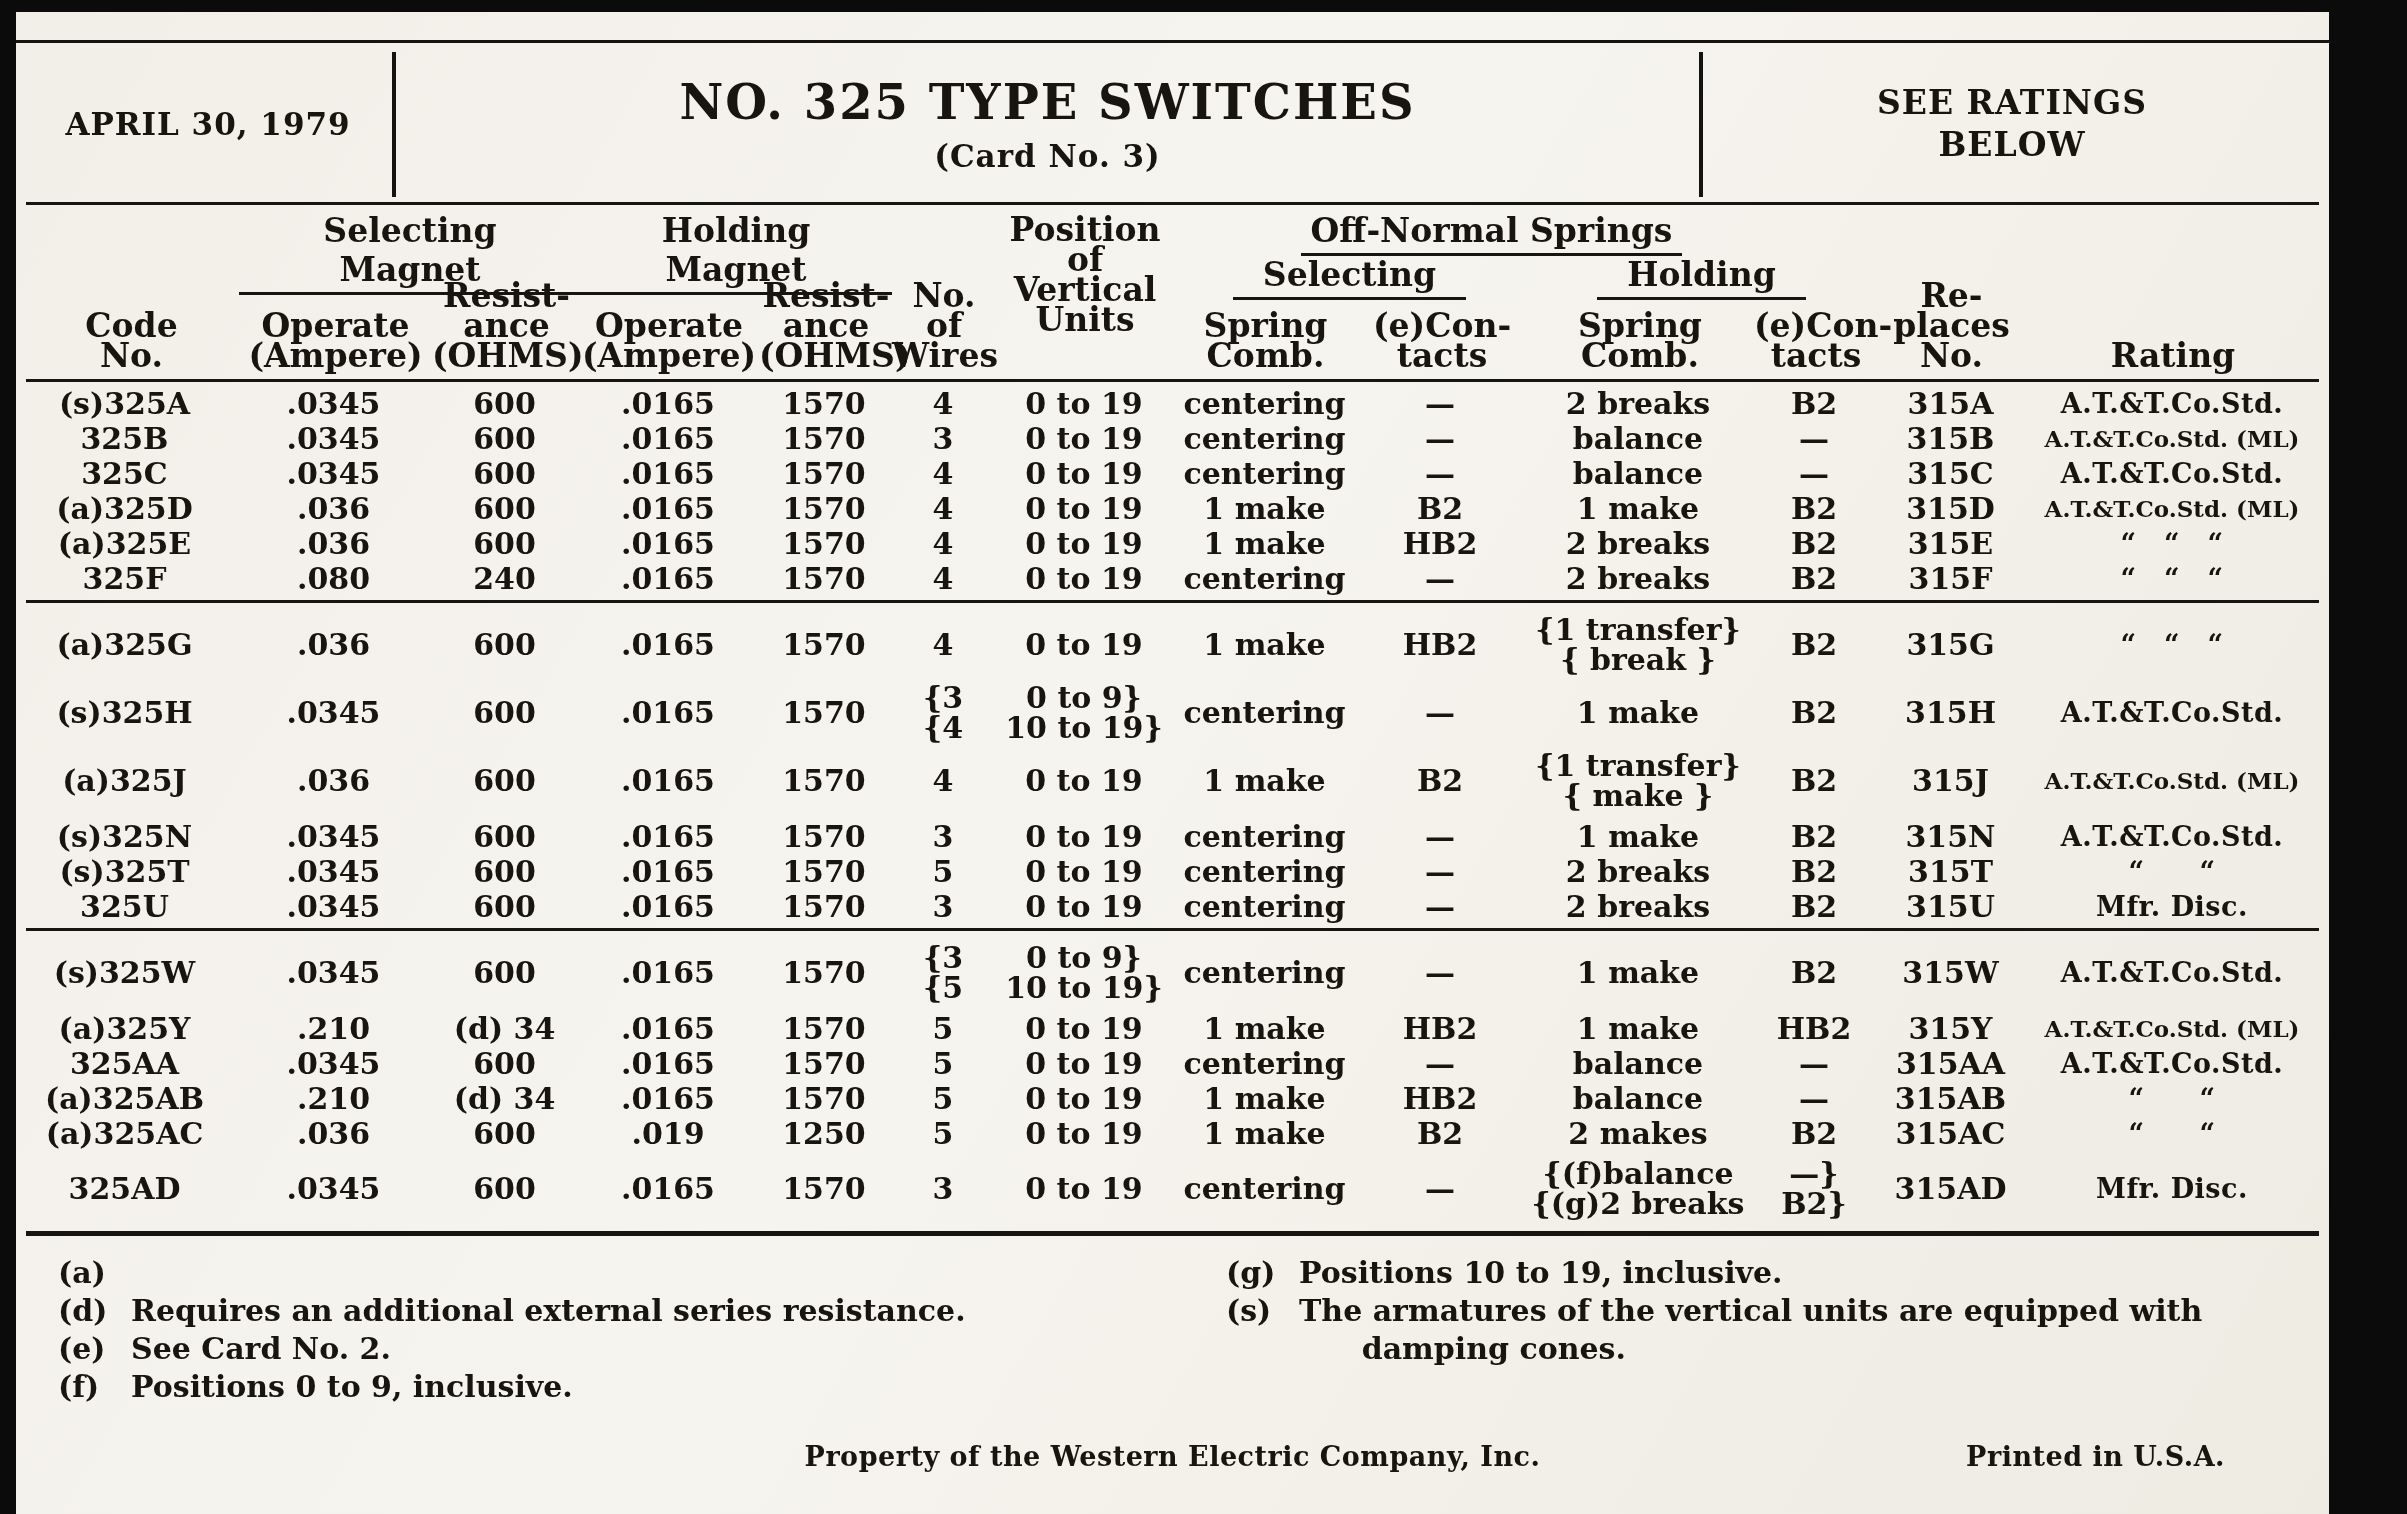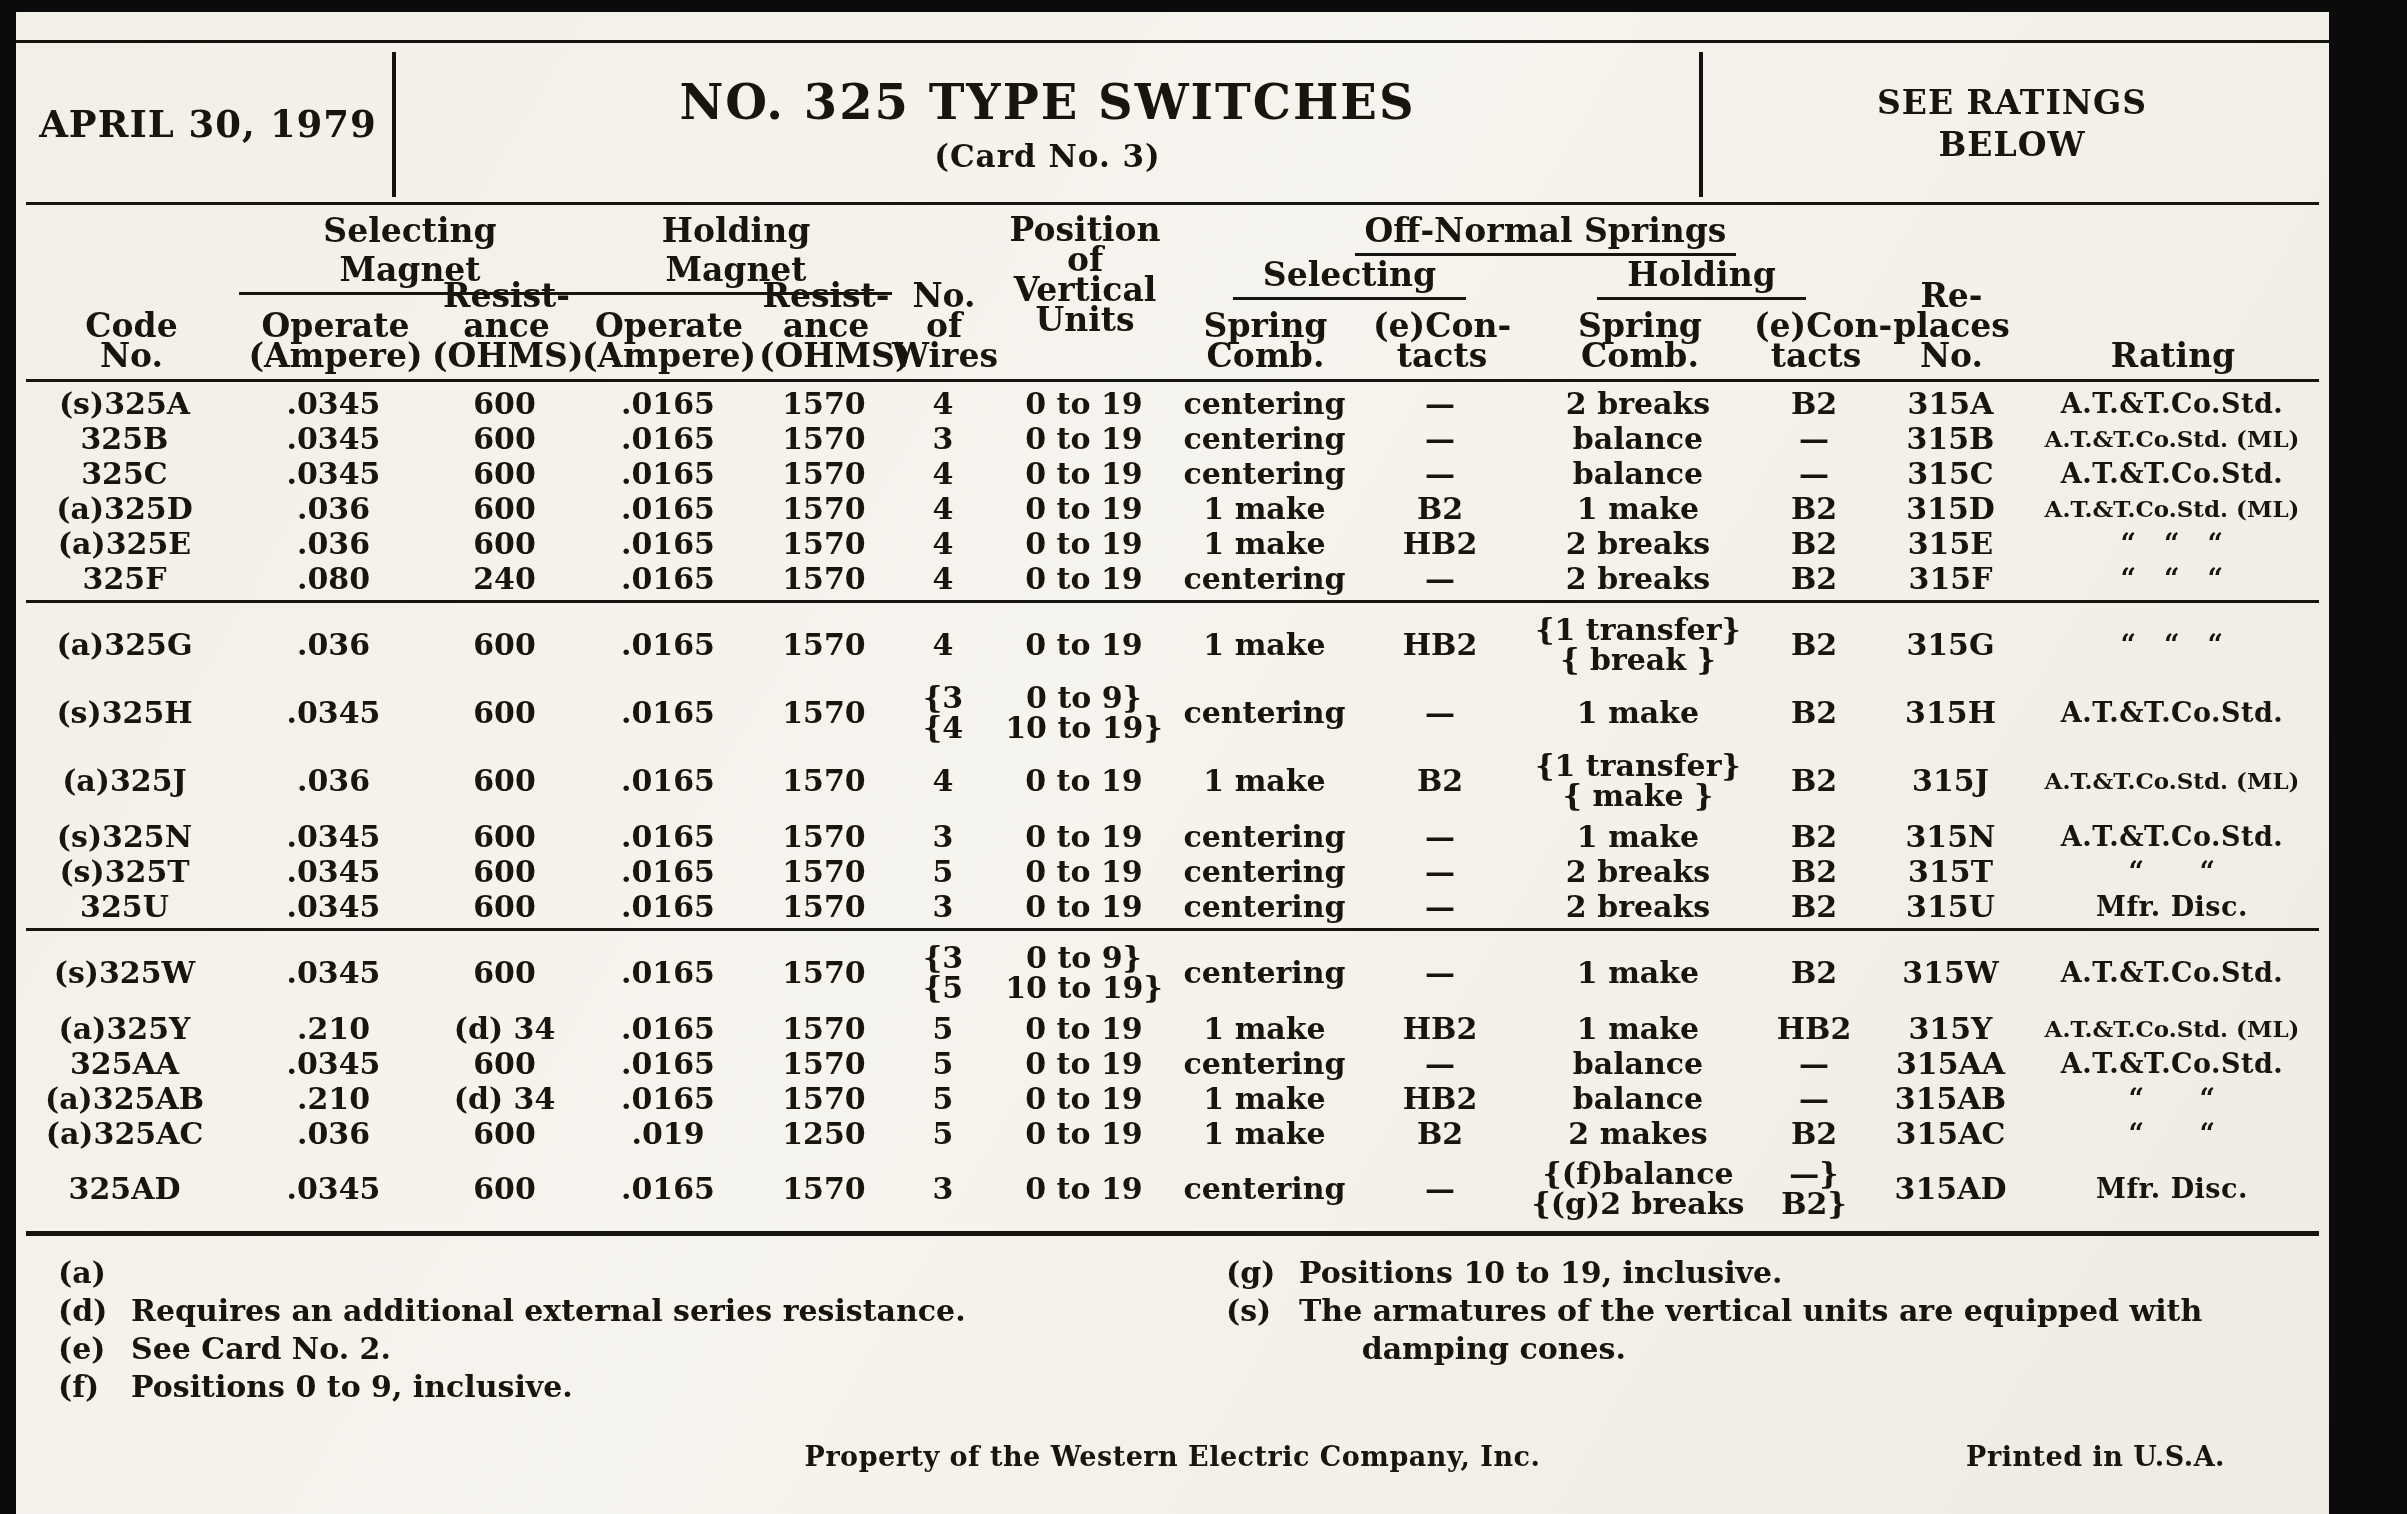--- a/index.html
+++ b/index.html
@@ -12,21 +12,21 @@
   .paper {
     position:absolute; left:16px; top:12px; width:2313px; height:1503px;
     box-sizing:border-box; padding:34px 8px 0;
     background:linear-gradient(120deg,#f1efe8 0%,#f6f4ee 45%,#edebe2 100%);
   }
   .topline { position:absolute; top:28px; left:0; width:100%; height:3px; background:#151310; }
 
   
   .masthead { position:relative; height:156px; display:flex; align-items:stretch; }
   .m-left { width:368px; display:flex; align-items:center; justify-content:center;
-            font-size:37px; letter-spacing:1px; }
+            font-size:31px; letter-spacing:1px; }
   .vbar { width:4px; background:#151310; height:145px; align-self:center; }
   .m-center { flex:1; display:flex; flex-direction:column; align-items:center; justify-content:center; }
   .m-title { font-size:48px; letter-spacing:2px; }
   .m-sub { font-size:31px; margin-top:8px; letter-spacing:1px; }
   .m-right { width:618px; display:flex; align-items:center; justify-content:center;
              font-size:33px; white-space:pre-line; text-align:center; line-height:42px; letter-spacing:1px; }
 
   .rule { height:3px; background:#17150f; margin:0 2px; }
 
   
@@ -81,21 +81,21 @@
     <div class="vbar"></div>
     <div class="m-right">SEE RATINGS
 BELOW</div>
   </div>
 
   <div class="rule"></div>
 
   <div class="colheader">
     <div class="chg" style="left:213px;width:342px;top:6px"><span>Selecting Magnet</span></div>
     <div class="chg" style="left:554px;width:312px;top:6px"><span>Holding Magnet</span></div>
-    <div class="chg" style="left:1168px;width:703px;top:6px"><span>Off-Normal Springs</span></div>
+    <div class="chg" style="left:1114px;width:703px;top:6px"><span>Off-Normal Springs</span></div>
     <div class="chg sub" style="left:1148px;width:351px;top:50px"><span>Selecting</span></div>
     <div class="chg sub" style="left:1500px;width:351px;top:50px"><span>Holding</span></div>
 
     <div class="ch-pos" style="left:970px;width:178px">Position
 of
 Vertical
 Units</div>
 
     <div class="chstack" style="left:0;width:211px">Code
 No.</div>

